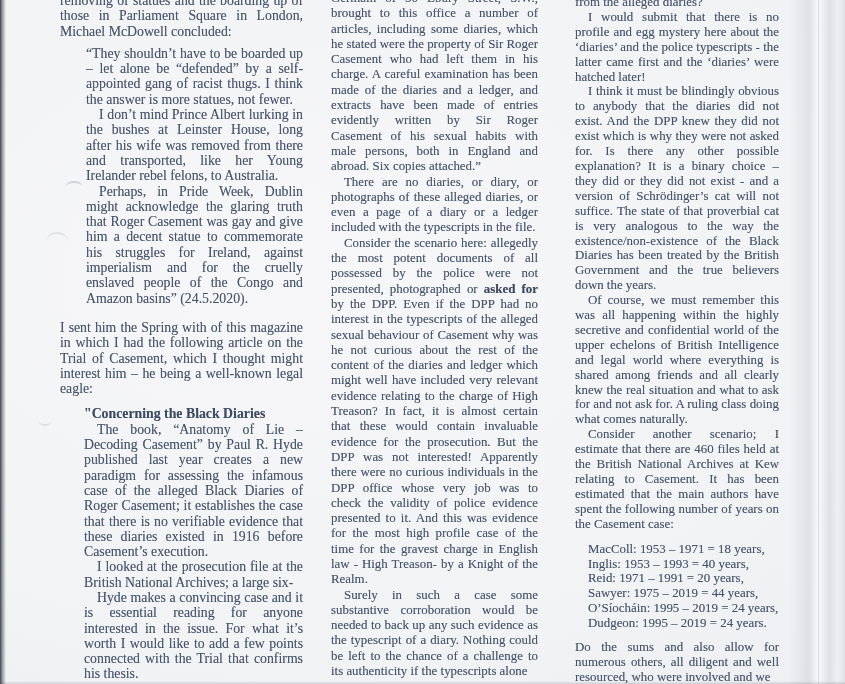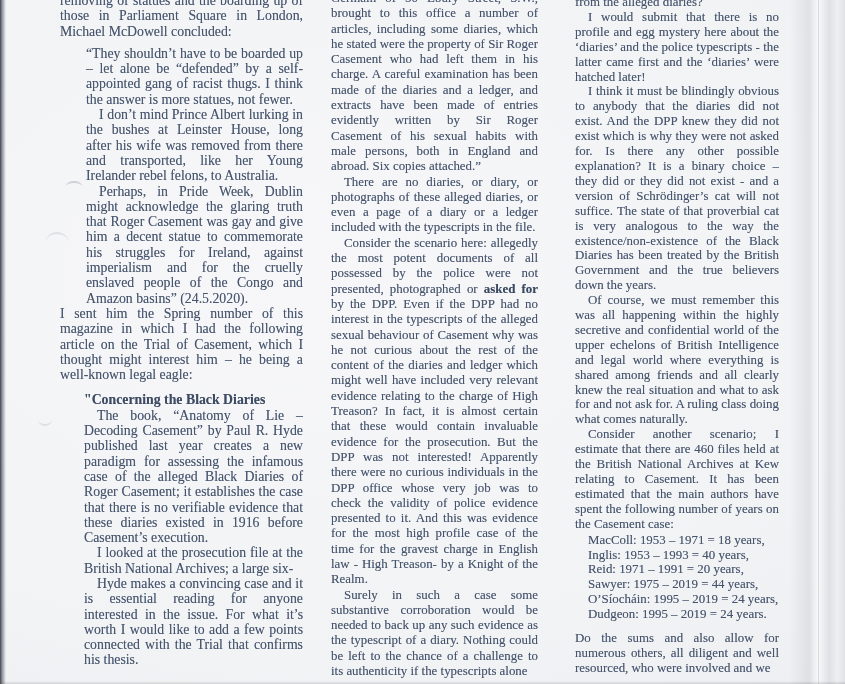--- a/index.html
+++ b/index.html
@@ -19,26 +19,26 @@
   .col {
     position: absolute;
     text-align: justify;
     text-shadow: 0 0 0.3px rgba(70,85,109,0.45);
   }
   .col p { margin: 0; padding: 0; text-indent: 13px; }
   .col p.flush { text-indent: 0; }
   .col-1 { left: 60px;  top: -7px; width: 243px; font-size: 13.8px; line-height: 15.3px; }
   .col-2 { left: 331px; top: -9px; width: 207px; font-size: 12.9px; line-height: 15.3px; }
   .col-3 { left: 575px; top: -5px; width: 204px; font-size: 12.9px; line-height: 14.9px; }
-  .blockquote { margin: 7px 0 0 26px; }
+  .blockquote { margin: 7px 0 14px 26px; }
   .article { margin: 10px 0 0 24px; }
   .article .art-heading { margin: 0; font-weight: 700; color: #3d4b62; text-indent: 0; }
   .gap { margin-top: 10px; }
   .gap-sm { margin-top: 5px; }
-  .years { margin: 1px 0 9px 0; padding: 0 0 0 13px; list-style: none; }
+  .years { margin: 10px 0 9px 0; padding: 0 0 0 13px; list-style: none; }
   .years li { margin: 0; text-align: left; }
   b { color: #3a4860; }
 
   
   .edge-left {
     position: absolute; left: 0; top: 0; width: 6px; height: 100%;
     background: linear-gradient(90deg, #41444c 0%, #8f939b 35%, rgba(240,240,243,0) 100%);
     pointer-events: none;
   }
   .edge-right {
@@ -84,21 +84,21 @@
 
 <div class="page">
 
   <div class="col col-1">
     <p class="flush">removing of statues and the boarding up of those in Parliament Square in London, Michael McDowell concluded:</p>
     <div class="blockquote">
       <p class="flush">“They shouldn’t have to be boarded up – let alone be “defended” by a self-appointed gang of racist thugs. I think the answer is more statues, not fewer.</p>
       <p>I don’t mind Prince Albert lurking in the bushes at Leinster House, long after his wife was removed from there and transported, like her Young Irelander rebel felons, to Australia.</p>
       <p>Perhaps, in Pride Week, Dublin might acknowledge the glaring truth that Roger Casement was gay and give him a decent statue to commemorate his struggles for Ireland, against imperialism and for the cruelly enslaved people of the Congo and Amazon basins” (24.5.2020).</p>
     </div>
-    <p class="gap flush">I sent him  the Spring number of this magazine in which I had  the following article on the Trial of Casement, which I thought might interest him – he being a well-known legal eagle:</p>
+    <p class="gap flush">I sent him  the Spring with of this magazine in which I had  the following article on the Trial of Casement, which I thought might interest him – he being a well-known legal eagle:</p>
     <div class="article">
       <p class="art-heading">"Concerning the Black Diaries</p>
       <p>The book, “Anatomy of Lie – Decoding Casement” by Paul R. Hyde  published last year creates a new paradigm for assessing the infamous  case of the alleged Black Diaries of Roger  Casement; it establishes the case that there is no verifiable evidence that  these diaries existed in 1916 before Casement’s execution.</p>
       <p>I looked at the prosecution file at the British National Archives; a large six-</p>
       <p>Hyde makes a convincing case and it is essential reading for anyone interested in the issue. For what it’s worth I would like to add a few points connected with the Trial that confirms his thesis.</p>
     </div>
   </div>
 
   <div class="col col-2">
     <p class="flush">Germain of 50 Ebury Street, S.W., brought to this office a number of articles, including some diaries, which he stated were the property of Sir Roger Casement who had left them in his charge. A careful examination has been made of the diaries and a ledger, and extracts have been made of entries evidently written by Sir Roger Casement of his sexual habits with male persons, both in England and abroad. Six copies attached.”</p>

